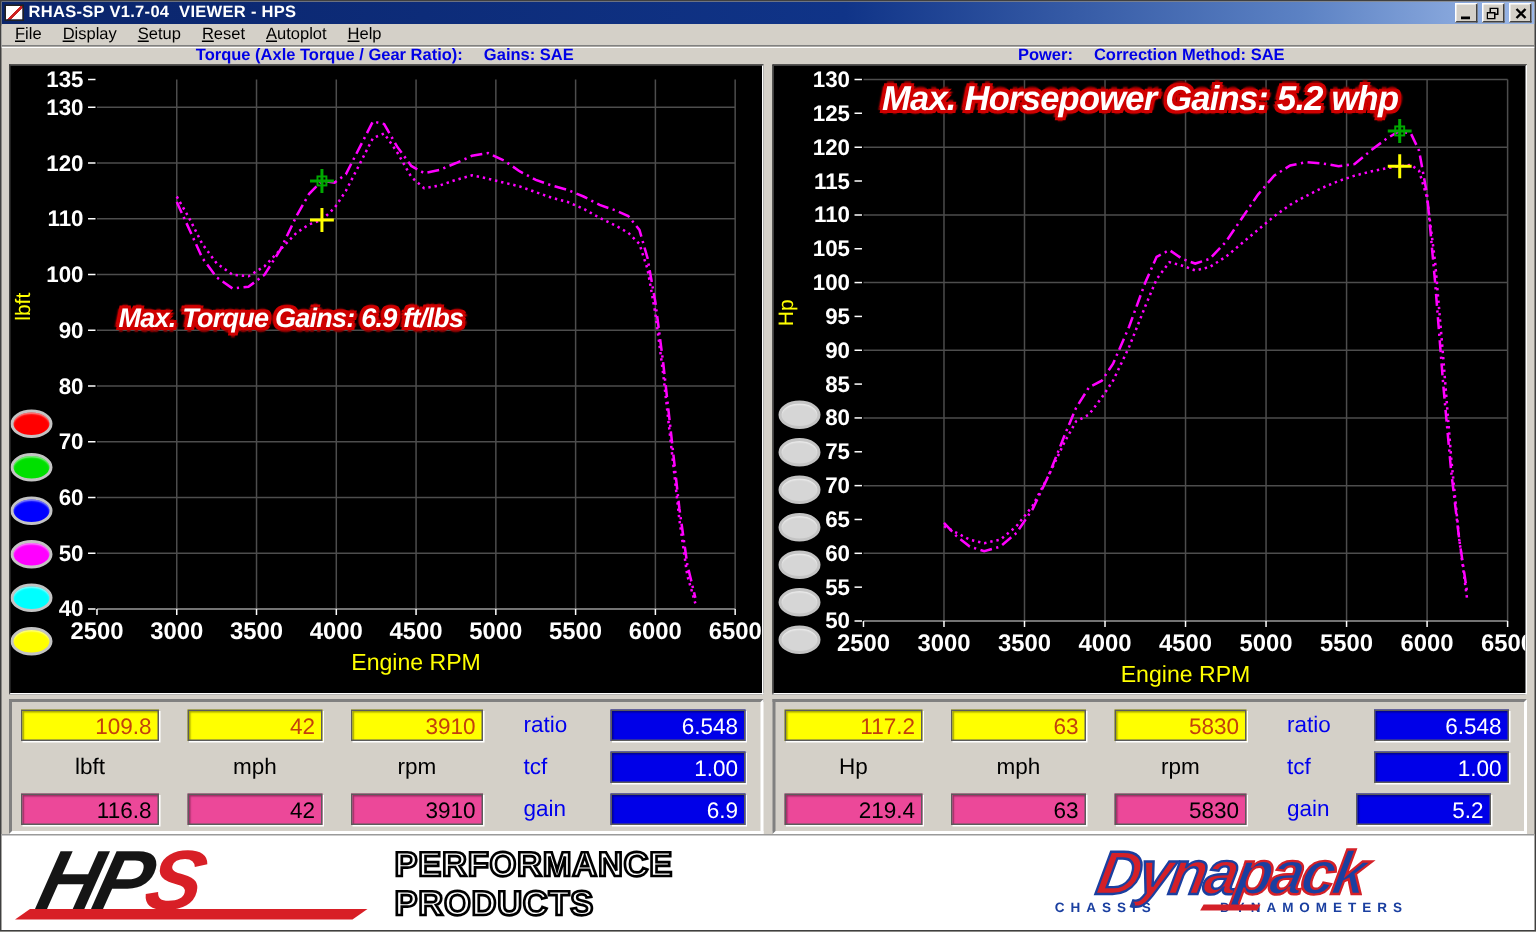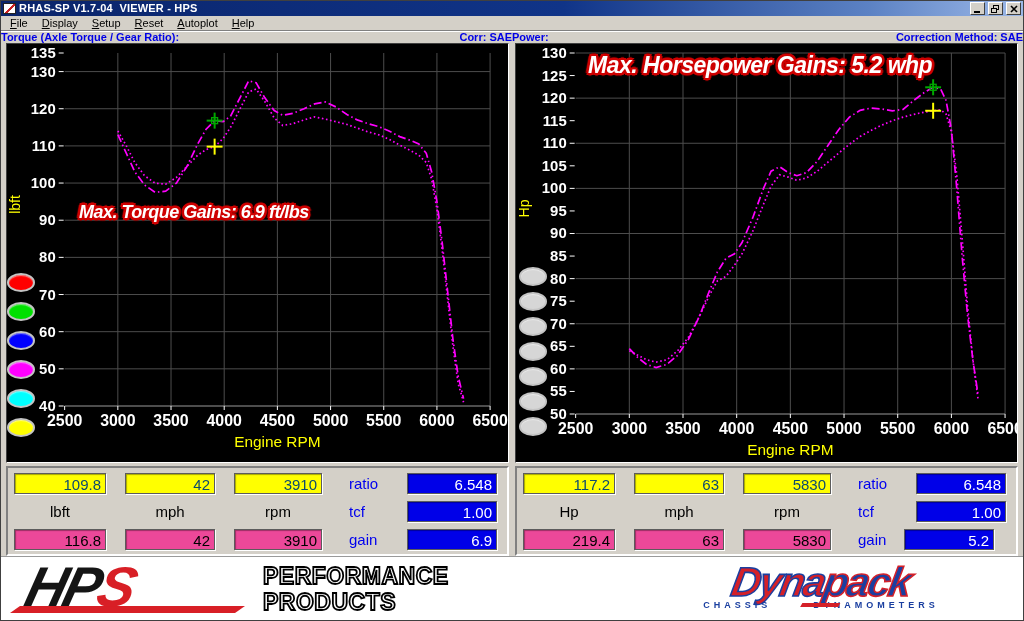--- a/index.html
+++ b/index.html
@@ -10,35 +10,35 @@
   .title-icon{width:13px;height:11px;background:linear-gradient(135deg,#ffffff 48%,#cc2222 48%,#cc2222 62%,#ffffff 62%);border:1px solid #222;box-sizing:border-box;flex:none;}
   .title-text{color:#fff;font-size:11px;font-weight:700;letter-spacing:.2px;flex:1;white-space:pre;line-height:15px;}
   .win-btn{width:15px;height:13px;background:#d4d0c8;border:1px solid;border-color:#ffffff #404040 #404040 #ffffff;flex:none;display:flex;align-items:center;justify-content:center;padding:0;box-sizing:border-box;}
   .win-btn svg{display:block;}
   
   .menubar{height:14px;display:flex;align-items:center;font-size:11px;color:#000;padding-left:2px;border-bottom:1px solid #808080;box-shadow:0 1px 0 #ffffff;}
   .menu-item{padding:0 7px;line-height:14px;}
   .menu-item u{text-decoration:underline;}
   
   .headerstrip{height:12px;display:flex;align-items:center;}
-  .header-half{width:50%;display:flex;justify-content:space-between;gap:14px;font-size:11px;font-weight:700;color:#0000e6;line-height:12px;white-space:pre;}
+  .header-half{width:50%;display:flex;justify-content:center;gap:14px;font-size:11px;font-weight:700;color:#0000e6;line-height:12px;white-space:pre;}
   
   .charts-row{display:flex;gap:6px;padding:0 5px;height:420px;}
   .chart-panel{position:relative;flex:1;background:#000;border:1px solid;border-color:#404040 #ffffff #ffffff #404040;overflow:hidden;}
   .chart-svg{position:absolute;left:0;top:0;width:100%;height:100%;}
   .annotation{position:absolute;white-space:nowrap;color:#fff;font-style:italic;font-weight:800;z-index:3;letter-spacing:-0.5px;
     text-shadow:-2px -2px 0 #cf0000,0 -2px 0 #cf0000,2px -2px 0 #cf0000,-2px 0 0 #cf0000,2px 0 0 #cf0000,-2px 2px 0 #cf0000,0 2px 0 #cf0000,2px 2px 0 #cf0000,-3px 0 1px #8f0000,3px 0 1px #8f0000,0 3px 1px #8f0000,0 -3px 1px #8f0000;}
   #annot-left{left:72px;top:158px;font-size:18px;}
   #annot-right{left:72px;top:8px;font-size:23px;}
   .oval-btn{position:absolute;width:28px;height:19px;border-radius:50%;border:2px solid #c4c4c4;box-sizing:border-box;box-shadow:inset 0 1px 1px rgba(255,255,255,.5),0 1px 2px rgba(0,0,0,.6);z-index:4;}
   
   .data-row{display:flex;gap:6px;padding:0 5px;margin-top:3px;height:90px;}
   .data-panel{position:relative;flex:1;background:#d4d0c8;border:2px solid;border-color:#808080 #ffffff #ffffff #808080;box-sizing:border-box;}
   .val-box{position:absolute;height:21px;line-height:21px;font-size:15px;text-align:right;padding-right:4px;box-sizing:border-box;border:1px solid #5c5c5c;box-shadow:1px 1px 0 #ffffff,inset 1px 1px 1px rgba(0,0,0,.35);}
-  .val-yellow{background:#ffff00;color:#0c4a6e;padding-left:24px;}
+  .val-yellow{background:#ffff00;color:#c2410c;padding-left:24px;}
   .val-green{background:#ec4899;color:#000;}
   .val-blue{background:#0000e8;color:#fff;}
   .col-label{position:absolute;height:21px;line-height:21px;font-size:15px;color:#000;text-align:center;}
   .stat-label{position:absolute;height:21px;line-height:21px;font-size:15px;color:#0000ee;}
   
   .logo-strip{height:65px;background:#ffffff;position:relative;border-top:1px solid #9a9a9a;}
   .hps{position:absolute;left:26px;top:1px;width:240px;height:62px;}
   .hps-text{position:relative;z-index:2;font-size:56px;font-weight:800;font-style:italic;letter-spacing:-3px;line-height:58px;color:#151515;transform:skewX(-14deg);display:inline-block;}
   .hps-s{color:#d81f26;}
   .hps-swoosh{position:absolute;left:-12px;bottom:7px;width:225px;height:7px;background:#d81f26;transform:skewX(-55deg);z-index:1;}
@@ -82,21 +82,21 @@
       <span class="menu-item"><u>D</u>isplay</span>
       <span class="menu-item"><u>S</u>etup</span>
       <span class="menu-item"><u>R</u>eset</span>
       <span class="menu-item"><u>A</u>utoplot</span>
       <span class="menu-item"><u>H</u>elp</span>
     </div>
 
   <div class="headerstrip">
     <div class="header-half">
       <span>Torque (Axle Torque / Gear Ratio):</span>
-      <span>Corr: SAE</span>
+      <span>Gains: SAE</span>
     </div>
     <div class="header-half">
       <span>Power:</span>
       <span>Correction Method: SAE</span>
     </div>
   </div>
 
   <div class="charts-row">
     <div class="chart-panel" id="chart-left">
       <div class="annotation" id="annot-left">Max. Torque Gains: 6.9 ft/lbs</div>

